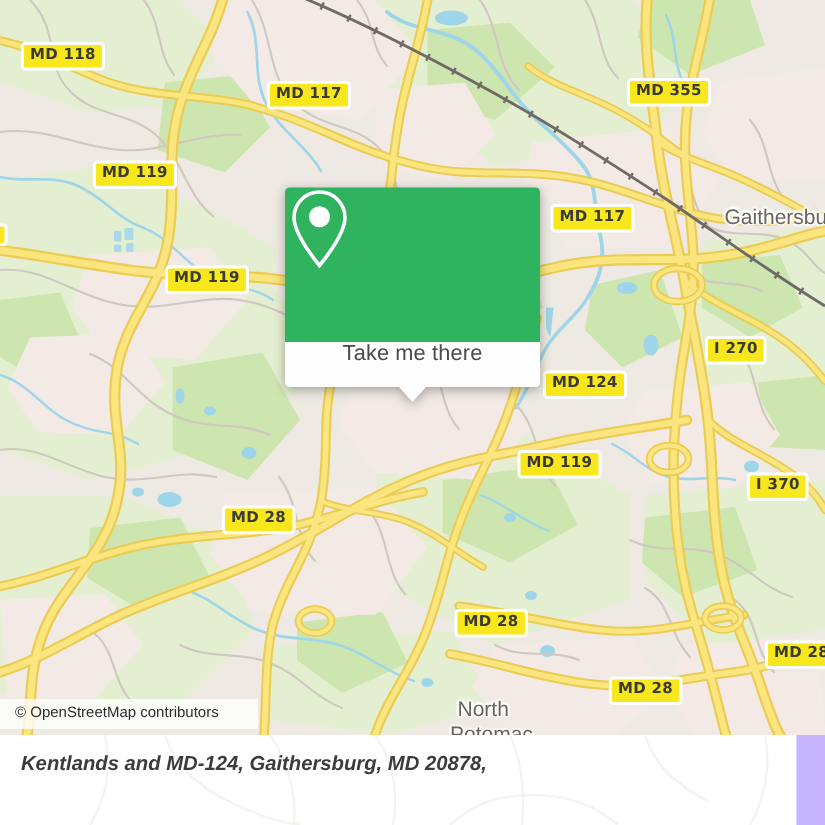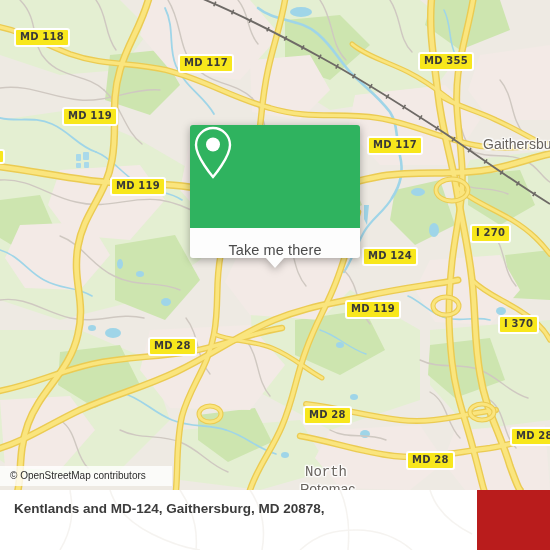--- a/index.html
+++ b/index.html
@@ -1,21 +1,21 @@
 <!DOCTYPE html>
 <html><head>
 <meta charset="utf-8">
 <style>
   html,body{margin:0;padding:0;}
   body{
     width:550px;height:550px;overflow:hidden;
     font-family:"Liberation Sans","DejaVu Sans",sans-serif;
     background:#F2EFE9;
   }
-  #root{position:relative;width:550px;height:550px;overflow:hidden;background:#b91c1c;}
+  #root{position:relative;width:550px;height:550px;overflow:hidden;background:#c4b5fd;}
 
   
   #map{position:absolute;left:0;top:0;width:550px;height:490px;overflow:hidden;background:#EFEBE4;}
   #map svg{position:absolute;left:0;top:0;}
 
   
   .shield{
     position:absolute;
     background:#F8E71C;
     border:2px solid #ffffff;
@@ -51,21 +51,21 @@
   #card .green{
     background:#2FB35F;
     height:103px;
     border-radius:3px 3px 0 0;
     display:flex;align-items:center;justify-content:center;
   }
   #card .white{
     background:#FDFDFD;
     height:30px;
     border-radius:0 0 3px 3px;
-    display:flex;align-items:flex-end;justify-content:center;
+    display:flex;align-items:flex-start;justify-content:center;
   }
   #card .white .label{
     color:#4A4A4A;font-size:14.5px;letter-spacing:.1px;
   }
   #card .tail{
     position:absolute;left:50%;top:133px;margin-left:-9px;
     width:0;height:0;
     border-left:9px solid transparent;
     border-right:9px solid transparent;
     border-top:10px solid #FDFDFD;
@@ -75,22 +75,22 @@
   #attrib{
     position:absolute;left:0;top:466px;
     background:rgba(255,255,255,.78);
     padding:4px 26px 5px 10px;
     font-size:10px;color:#2C2C2C;
     white-space:nowrap;
   }
 
   
   #footer{
-    position:absolute;left:0;top:490px;width:477px;height:60px;
-    background:#FFFFFF;overflow:hidden;
+    position:absolute;left:0;top:490px;width:531px;height:60px;
+    background:#FFFFFF;overflow:hidden;font-style:italic;
   }
   #footer .wm{position:absolute;left:0;top:0;opacity:.5;}
   #footer .ftext{
     position:absolute;left:14px;top:9px;width:400px;
     color:#3C3C3C;font-size:13.5px;font-weight:bold;line-height:1.55;
   }
   #footer .ftext span{display:block;}
   #logo{position:absolute;right:12px;top:12px;height:34px;display:flex;align-items:center;}
 </style>
 </head>
@@ -308,21 +308,21 @@
     <div class="shield" style="left:362px;top:223px;margin-top:24px;">MD 124</div>
     <div class="shield" style="left:470px;top:224px;">I 270</div>
     <div class="shield" style="left:345px;top:300px;">MD 119</div>
     <div class="shield" style="left:498px;top:315px;">I 370</div>
     <div class="shield" style="left:148px;top:337px;">MD 28</div>
     <div class="shield" style="left:303px;top:406px;">MD 28</div>
     <div class="shield" style="left:406px;top:451px;">MD 28</div>
     <div class="shield" style="left:510px;top:427px;">MD 28</div>
 
     <div class="place" style="left:483px;top:136px;">Gaithersburg</div>
-    <div class="place" style="left:305px;top:464px;font-family:Liberation Mono, monospace;">North</div>
+    <div class="place" style="left:305px;top:464px;">North</div>
     <div class="place" style="left:300px;top:481px;text-align:center;">Potomac</div>
 
     <div id="card">
       <div class="green">
         <svg width="46" height="56" viewBox="0 0 46 56">
           <path d="M23,3 C13.6,3 6,10.6 6,20 C6,32 23,52 23,52 C23,52 40,32 40,20 C40,10.6 32.4,3 23,3 Z" fill="none" stroke="#ffffff" stroke-width="2.4"></path>
           <circle cx="23" cy="19.5" r="7" fill="#ffffff"></circle>
         </svg>
       </div>
       <div class="white">

